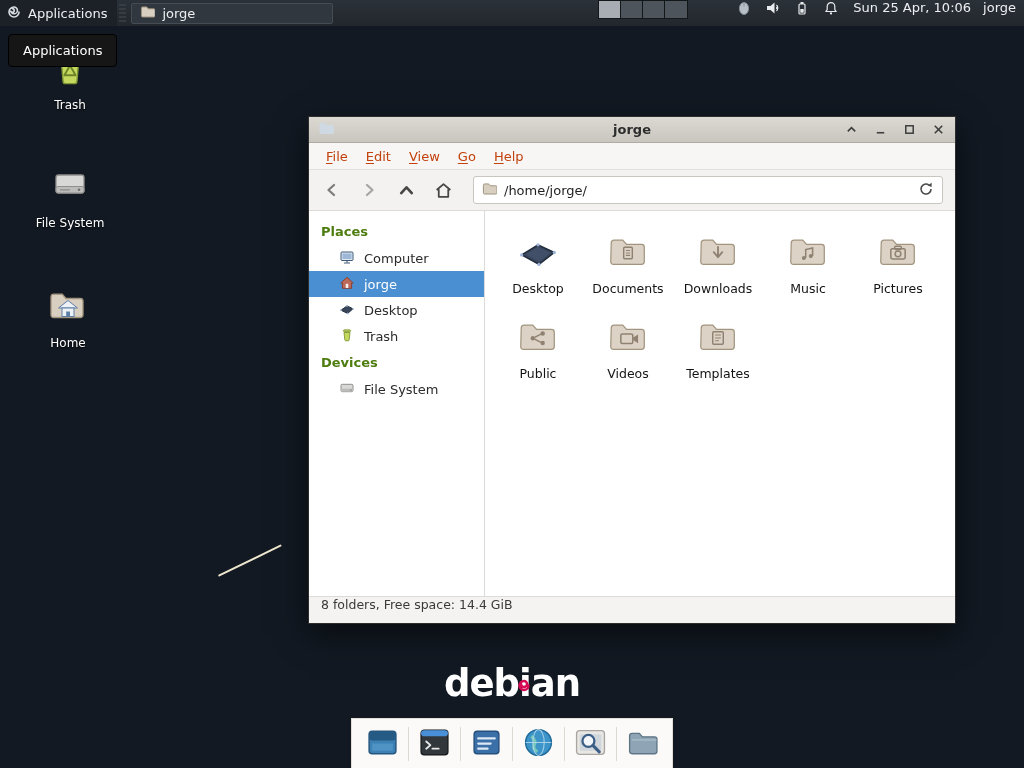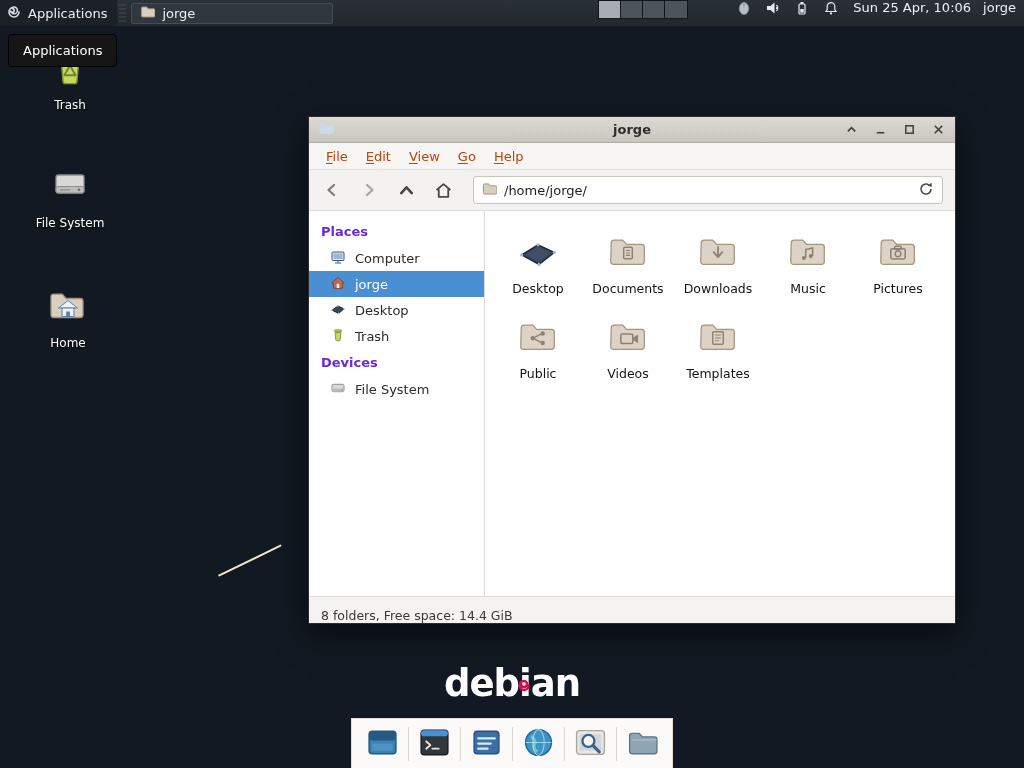--- a/index.html
+++ b/index.html
@@ -69,31 +69,31 @@
   .toolbar{ height:41px; background:#f3f2f0; border-bottom:1px solid #dddbd7; flex:none;
     display:flex; align-items:center; padding:0 12px; gap:15px; }
   .navb{ display:flex; align-items:center; justify-content:center; width:22px; height:22px; }
   .pathbar{ flex:1; height:28px; background:#fff; border:1px solid #c9c6c0; border-radius:3px;
     display:flex; align-items:center; gap:7px; padding:0 8px; margin-left:4px; }
   .path-input{ border:none; outline:none; background:transparent; flex:1; font:13px "DejaVu Sans",sans-serif; color:#1e1e1e; }
 
   .content{ flex:1; display:flex; min-height:0; }
   .sidebar{ width:176px; flex:none; background:#fff; border-right:1px solid #dddbd7; padding-top:7px;
     color:#2b2b2b; }
-  .side-header{ font-weight:bold; padding:6px 12px 6px 12px; color:#6d28d9; }
-  .side-row{ height:26px; display:flex; align-items:center; gap:9px; padding-left:21px; }
+  .side-header{ font-weight:bold; padding:6px 12px 6px 12px; color:#4d7c0f; }
+  .side-row{ height:26px; display:flex; align-items:center; gap:9px; padding-left:30px; }
   .side-row.selected{ background:#4a8fd2; color:#fff; }
 
   .files{ flex:1; background:#fff; overflow:hidden; }
   .fgrid{ display:grid; grid-template-columns:repeat(5,90px); padding:12px 2px 0 8px; }
   .fitem{ width:90px; padding:6px 2px 12px; display:flex; flex-direction:column; align-items:center; }
   .flabel{ margin-top:3px; font-size:12.5px; color:#141414; }
 
   .statusbar{ height:27px; flex:none; background:#f4f3f1; border-top:1px solid #dddbd7;
-    display:flex; align-items:flex-end; padding:0 12px; font-size:12.5px; color:#3a3a3a; }
+    display:flex; align-items:flex-start; padding:0 12px; font-size:12.5px; color:#3a3a3a; }
 
   
   .dock{ position:absolute; bottom:0; left:50%; transform:translateX(-50%); height:50px;
     background:#fbfaf8; border:1px solid #e2dfda; border-bottom:none;
     display:flex; align-items:center; padding:0 8px; }
   .dock-item{ width:44px; height:44px; display:flex; align-items:center; justify-content:center; }
   .dock-sep{ width:8px; height:38px; display:flex; align-items:center; justify-content:center; }
   .dock-sep i{ display:block; width:1px; height:34px; background:#dcd8d2; }
 </style>
 </head>

